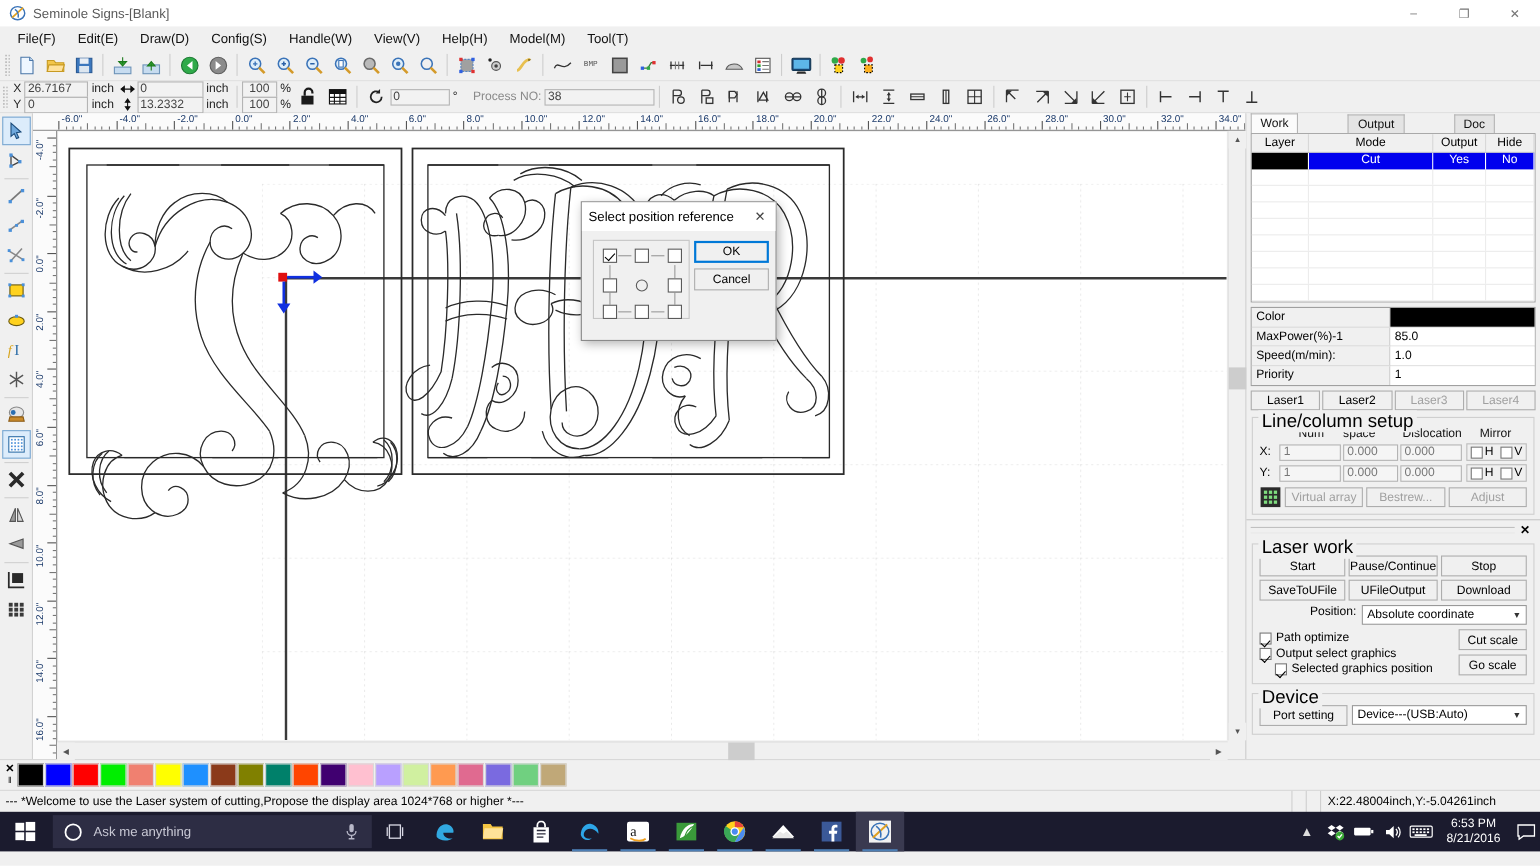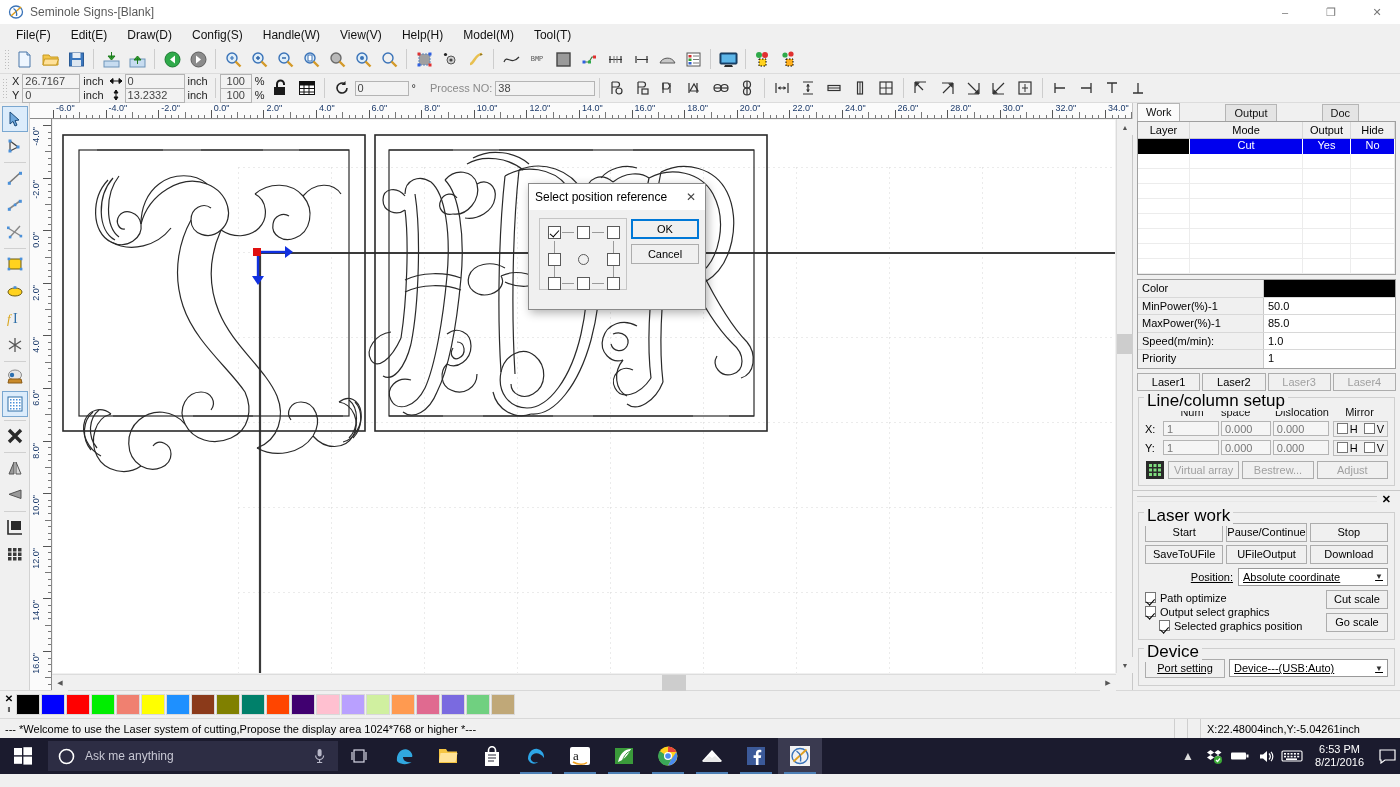--- a/index.html
+++ b/index.html
@@ -112,21 +112,21 @@
   .cbx.on:after { content:""; position:absolute; left:2px; top:4px; width:4px; height:7px;
       border:solid #000; border-width:0 1.6px 1.6px 0; transform:rotate(42deg); }
   .arrbtns { display:flex; gap:3px; align-items:center; margin-top:4px; }
   .arrbtn { flex:1; height:18px; border:1px solid #adadad; background:#f0f0f0; color:#a0a0a0;
             font-size:11px; display:flex; align-items:center; justify-content:center; }
 
   #lwpanel { margin-top:4px; border-top:1px solid #c8c8c8; }
   .lwgrid { display:grid; grid-template-columns:1fr 1fr 1fr; gap:3px; margin:4px 6px; }
   .wbtn2 { height:19px; border:1px solid #adadad; background:#f0f0f0; font-size:11px;
            display:flex; align-items:center; justify-content:center; }
-  .selrow { display:flex; align-items:center; margin:3px 6px; font-size:11px;text-decoration:underline; }
+  .selrow { display:flex; margin:3px 6px; font-size:11px; }
   .ddl { flex:1; height:18px; border:1px solid #999; background:#fff; font-size:11px;
          display:flex; align-items:center; padding:0 4px; justify-content:space-between; }
   .ckline { display:flex; align-items:center; font-size:11px; margin:2px 0; gap:4px; }
 
   
   #palette { height:28px; background:#f0f0f0; display:flex; align-items:center; padding-left:2px;
              border-top:1px solid #d8d8d8; }
   .pcell { width:24px; height:21px; border:1px solid #d9d9d9; margin-right:1px; flex:0 0 auto; }
 
   
@@ -1248,24 +1248,20 @@
           </div>
       </div>
     </div>
 
     <div class="proptable">
       <div class="prow">
         <div class="pk">Color</div>
         <div class="swatch" style="background: rgb(0, 0, 0);"></div>
       </div>
       <div class="prow">
-        <div class="pk">MinPower(%)-1</div>
-        <div class="pv">50.0</div>
-      </div>
-      <div class="prow">
         <div class="pk">MaxPower(%)-1</div>
         <div class="pv">85.0</div>
       </div>
       <div class="prow">
         <div class="pk">Speed(m/min):</div>
         <div class="pv">1.0</div>
       </div>
       <div class="prow">
         <div class="pk">Priority</div>
         <div class="pv">1</div>

